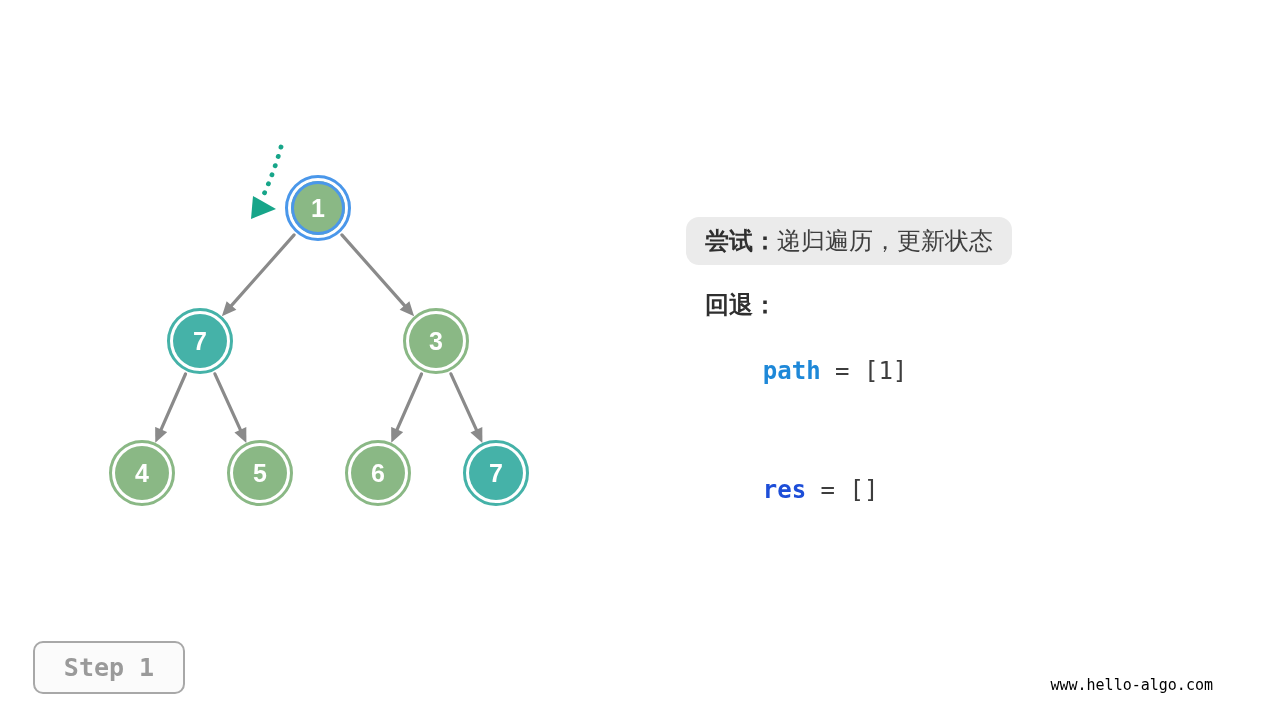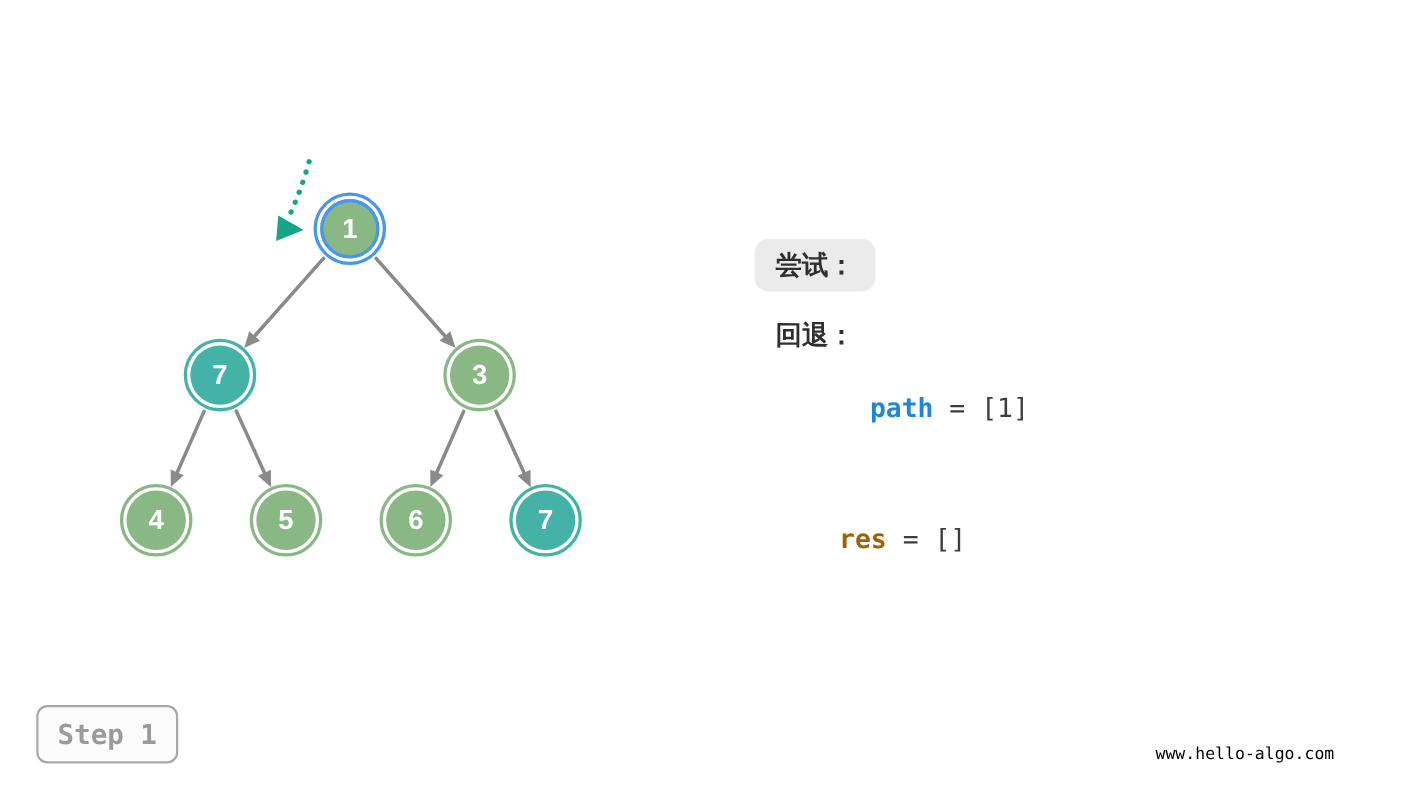--- a/index.html
+++ b/index.html
@@ -66,27 +66,27 @@
 
   .code-line {
     position: absolute; left: 705px;
     font-family: "DejaVu Sans Mono", monospace;
     font-size: 24px; color: #3d3d3d;
     white-space: pre;
   }
   .path-line { top: 329px; }
   .res-line  { top: 448px; }
   .code-line .var { font-weight: bold; }
-  .var-blue { color: #1e88d8; margin-left: 28px; }
-  .var-teal { color: #a16207; }
+  .var-blue { color: #1e88d8; }
+  .var-teal { color: #1d4ed8; }
 
   
   .step-badge {
     position: absolute; left: 33px; top: 641px;
-    width: 129px; height: 53px;
+    width: 152px; height: 53px;
     box-sizing: border-box;
     border: 2px solid #a8a8a8; border-radius: 10px;
     background: #fbfbfb;
     display: flex; align-items: center; justify-content: center;
     font-family: "DejaVu Sans Mono", monospace;
     font-size: 25px; font-weight: bold; color: #9a9a9a;
     white-space: pre;
   }
   .watermark {
     position: absolute; right: 67px; top: 676px;
@@ -133,21 +133,21 @@
     <div class="node-inner">5</div>
   </div>
   <div class="node n5 green">
     <div class="node-inner">6</div>
   </div>
   <div class="node n6 teal">
     <div class="node-inner">7</div>
   </div>
 
   <div class="panel-line pill">
-    <span class="lbl">尝试：</span>
+    <span class="lbl">尝试：</span><span>递归遍历，更新状态</span>
   </div>
 
   <div class="panel-line back-line">
     <span class="lbl">回退：</span>
   </div>
 
   <div class="code-line path-line">
     <span class="var var-blue">path</span><span> = [1]</span>
   </div>
 

